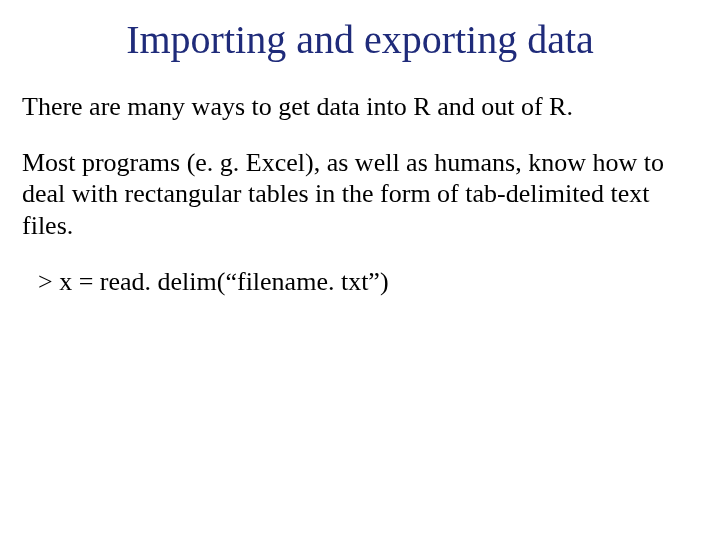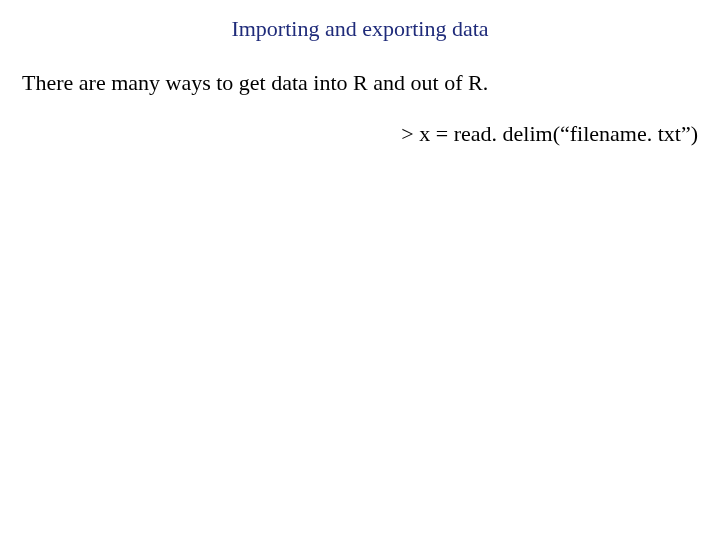--- a/index.html
+++ b/index.html
@@ -13,40 +13,40 @@
   }
   .slide {
     position: relative;
     width: 720px;
     height: 540px;
     box-sizing: border-box;
     padding: 18px 22px 0 22px;
   }
   .title {
     color: #1f2b7a;
-    font-size: 22px;
+    font-size: 40px;
     text-align: center;
     margin: -2px 0 28px 0;
     font-weight: normal;
   }
   .body p {
-    font-size: 22px;
+    font-size: 26px;
     line-height: 1.22;
     margin: 0 0 24px 0;
   }
   .body p.code-block {
-    margin: 0 0 0 0;
-    text-align: right;
+    margin: 0 0 0 16px;
   }
   .body p.code-line {
     margin: 0 0 24px 0;
   }
 </style>
 </head>
 <body>
 
 <div class="slide">
   <h1 class="title">Importing and exporting data</h1>
   <div class="body">
     <p>There are many ways to get data into R and out of R.</p>
+    <p>Most programs (e. g. Excel), as well as humans, know how to deal with rectangular tables in the form of tab-delimited text files.</p>
     <p class="code-block">&gt; x = read. delim(“filename. txt”)</p>
   </div>
 </div>
 
 </body></html>

